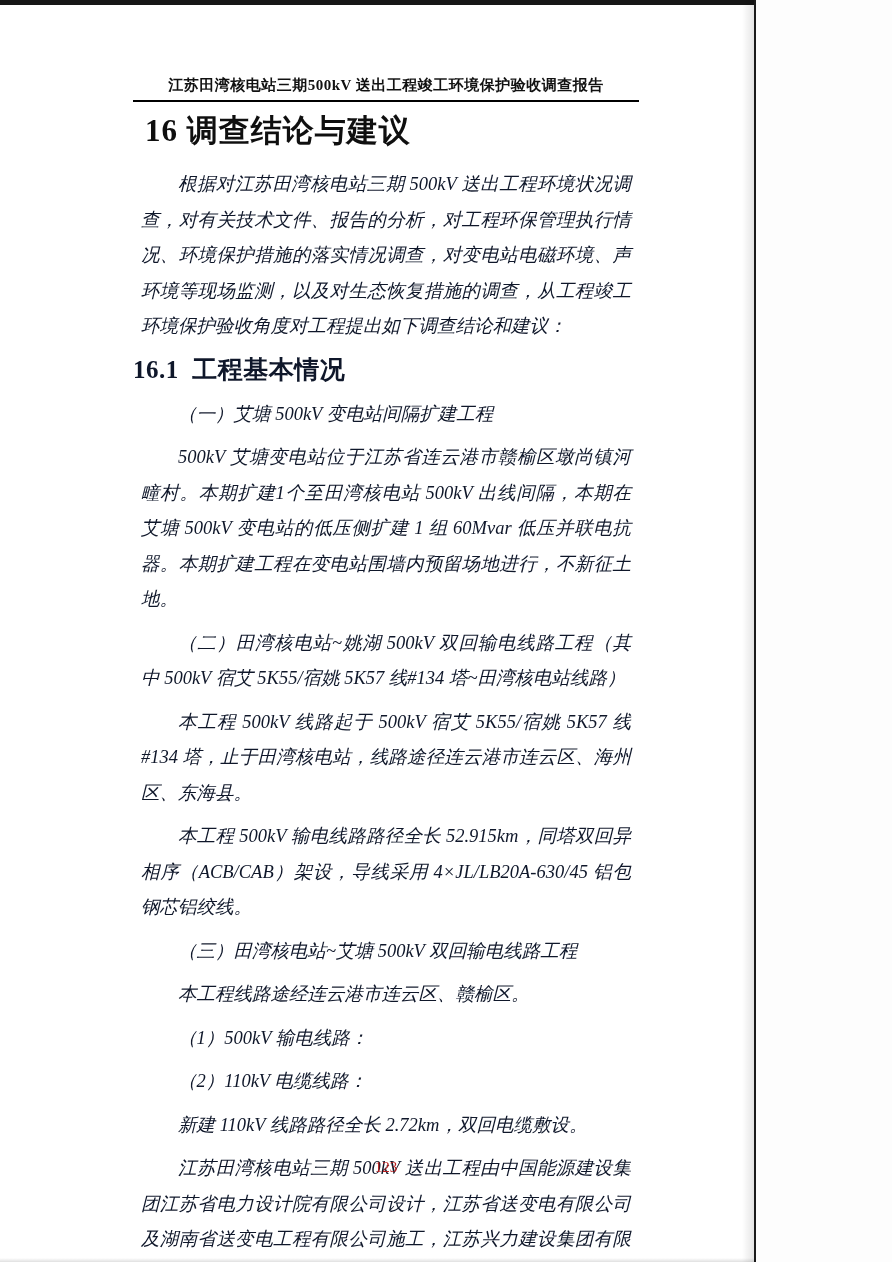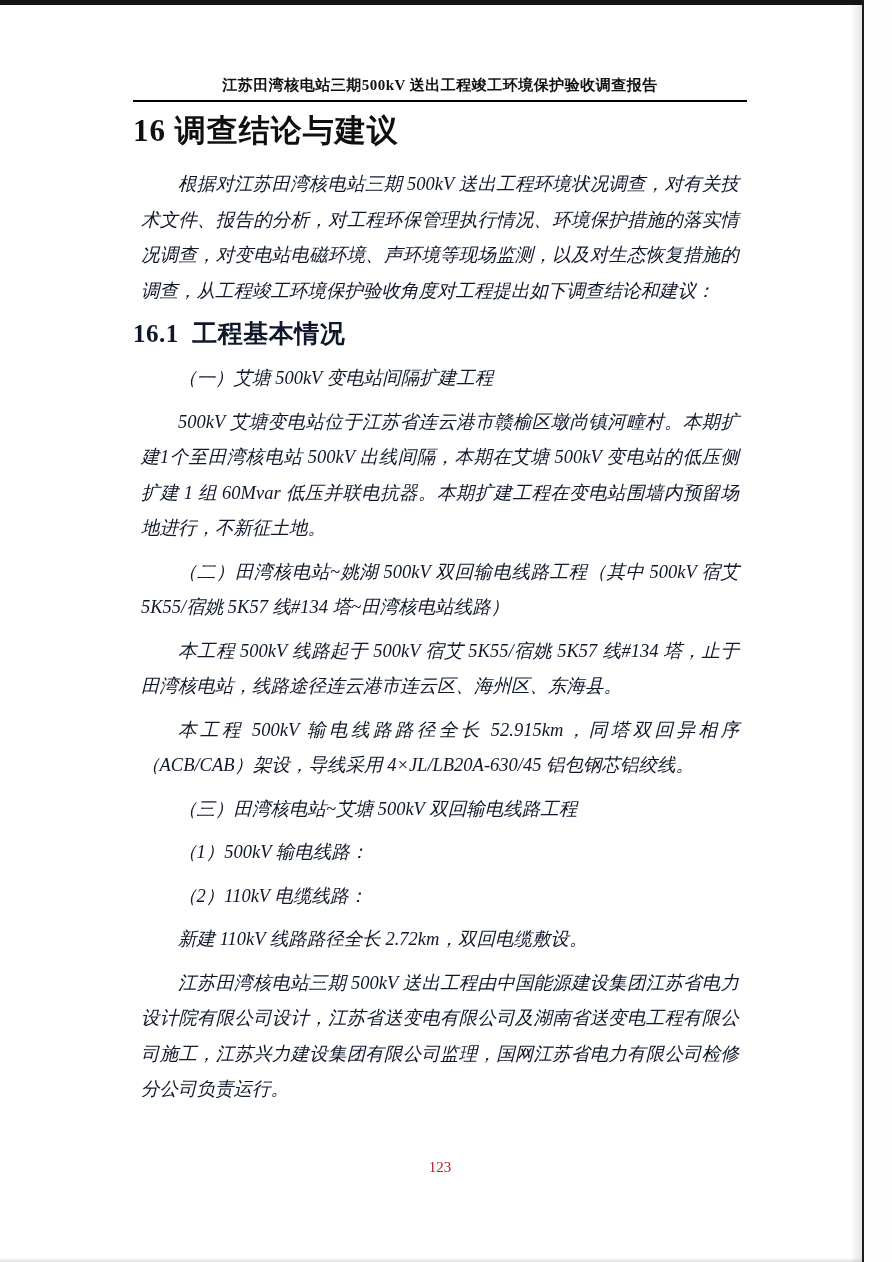--- a/index.html
+++ b/index.html
@@ -2,21 +2,21 @@
 <html><head>
 <meta charset="utf-8">
 <style>
   html, body {
     margin: 0;
     padding: 0;
     background: #fdfdfd;
   }
   .page {
     position: relative;
-    width: 864px;
+    width: 756px;
     height: 1262px;
     background: #ffffff;
     overflow: hidden;
     font-family: "Liberation Serif", "DejaVu Serif", serif;
     color: #1a1a1a;
   }
   
   .edge-top {
     position: absolute; top: 0; left: 0; width: 100%; height: 5px;
     background: #161616;
@@ -49,21 +49,21 @@
     padding-bottom: 5px;
   }
   .header-rule {
     border-bottom: 2px solid #000;
     height: 0;
   }
   .chapter-title {
     font-size: 31px;
     font-weight: bold;
     letter-spacing: 1px;
-    margin: 8px 0 15px 0;
+    margin: 8px 0 15px 12px;
     color: #0f0f0f;
   }
   .section-title {
     font-size: 25px;
     font-weight: bold;
     letter-spacing: 0.5px;
     margin: 7px 0 11px 0;
     white-space: pre-wrap;
     color: #0f172a;
   }
@@ -101,20 +101,21 @@
     <p class="para">根据对江苏田湾核电站三期 500kV 送出工程环境状况调查，对有关技术文件、报告的分析，对工程环保管理执行情况、环境保护措施的落实情况调查，对变电站电磁环境、声环境等现场监测，以及对生态恢复措施的调查，从工程竣工环境保护验收角度对工程提出如下调查结论和建议：</p>
 
     <h2 class="section-title">16.1  工程基本情况</h2>
 
     <p class="para">（一）艾塘 500kV 变电站间隔扩建工程</p>
     <p class="para">500kV 艾塘变电站位于江苏省连云港市赣榆区墩尚镇河疃村。本期扩建1个至田湾核电站 500kV 出线间隔，本期在艾塘 500kV 变电站的低压侧扩建 1 组 60Mvar 低压并联电抗器。本期扩建工程在变电站围墙内预留场地进行，不新征土地。</p>
     <p class="para">（二）田湾核电站~姚湖 500kV 双回输电线路工程（其中 500kV 宿艾 5K55/宿姚 5K57 线#134 塔~田湾核电站线路）</p>
     <p class="para">本工程 500kV 线路起于 500kV 宿艾 5K55/宿姚 5K57 线#134 塔，止于田湾核电站，线路途径连云港市连云区、海州区、东海县。</p>
     <p class="para">本工程 500kV 输电线路路径全长 52.915km，同塔双回异相序（ACB/CAB）架设，导线采用 4×JL/LB20A-630/45 铝包钢芯铝绞线。</p>
     <p class="para">（三）田湾核电站~艾塘 500kV 双回输电线路工程</p>
+    <p class="para">本工程线路途经连云港市连云区、赣榆区。</p>
     <p class="para">（1）500kV 输电线路：</p>
     <p class="para">（2）110kV 电缆线路：</p>
     <p class="para">新建 110kV 线路路径全长 2.72km，双回电缆敷设。</p>
     <p class="para">江苏田湾核电站三期 500kV 送出工程由中国能源建设集团江苏省电力设计院有限公司设计，江苏省送变电有限公司及湖南省送变电工程有限公司施工，江苏兴力建设集团有限公司监理，国网江苏省电力有限公司检修分公司负责运行。</p>
   </div>
 
   <div class="page-footer">123</div>
 
   <div class="edge-right-shade"></div>
   <div class="edge-right-line"></div>

